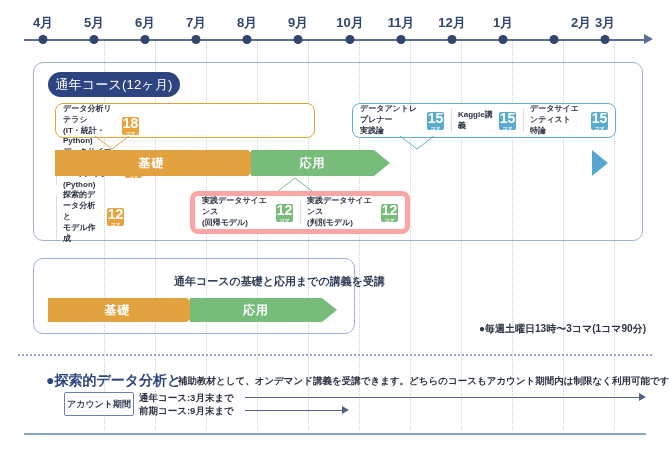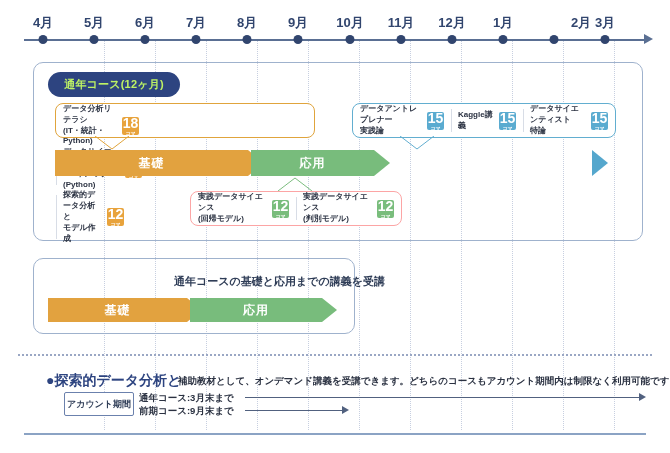--- a/index.html
+++ b/index.html
@@ -17,30 +17,30 @@
   .timeline-axis{position:absolute;left:24px;top:39px;width:620px;height:2px;background:#5a6f93;}
   .axis-arrow{position:absolute;top:34px;width:0;height:0;
     border-top:5px solid transparent;border-bottom:5px solid transparent;border-left:9px solid #5a6f93;}
   .month{position:absolute;top:14px;transform:translateX(-50%);font-size:13px;font-weight:700;color:#31456e;white-space:nowrap;}
   .month-dot{position:absolute;top:35px;width:9px;height:9px;border-radius:50%;background:#31456e;transform:translateX(-50%);}
 
   
   .panel{position:absolute;border:1px solid #9fb2cd;border-radius:10px;background:transparent;}
 
   
-  .pill{position:absolute;background:#2d4480;color:#bef264;border-radius:13px;
-    font-size:11px;font-weight:700;letter-spacing:.2px;
+  .pill{position:absolute;background:#2d4480;color:#ffffff;border-radius:13px;
+    font-size:13px;font-weight:400;letter-spacing:.2px;
     display:flex;align-items:center;justify-content:center;white-space:nowrap;}
 
   .panel-note{position:absolute;font-size:11px;font-weight:700;color:#2f3d57;white-space:nowrap;}
 
   
   .cardgroup{position:absolute;border-radius:8px;background:#ffffff;display:flex;align-items:stretch;}
   .cardgroup.orange{border:1px solid #e0a43c;}
-  .cardgroup.green{border:1px solid #fca5a5;}
+  .cardgroup.green{border:5px solid #fca5a5;}
   .cardgroup.blue{border:1px solid #62aed0;}
 
   .card{display:flex;align-items:center;justify-content:space-between;padding:0 7px;box-sizing:border-box;gap:6px;}
   .card + .card{position:relative;}
   .card + .card::before{content:"";position:absolute;left:0;top:5px;bottom:5px;width:1px;background:#d8dde6;}
   .card-title{font-size:8px;line-height:1.35;font-weight:700;color:#2b3242;white-space:pre-line;}
   .badge{flex:0 0 auto;width:17px;height:18px;border-radius:2px;color:#ffffff;
     display:flex;flex-direction:column;align-items:center;justify-content:center;line-height:1;}
   .badge .num{font-size:14px;font-weight:700;}
   .badge .koma{font-size:5px;font-weight:700;margin-top:1px;}
@@ -232,20 +232,21 @@
 
 
   <div class="panel-note" style="left:174px;top:274px;">通年コースの基礎と応用までの講義を受講</div>
 
   <div class="chev orange" style="left:48px;top:298px;width:139px;height:24px;">基礎</div>
   <div class="chev-arrow" style="left:187px;top:298px;border-top:12px solid transparent;border-bottom:12px solid transparent;border-left:15px solid #e2a23f;"></div>
 
   <div class="chev green" style="left:190px;top:298px;width:132px;height:24px;">応用</div>
   <div class="chev-arrow" style="left:322px;top:298px;border-top:12px solid transparent;border-bottom:12px solid transparent;border-left:15px solid #78bc7c;"></div>
 
+  <div class="saturday-note" style="left:479px;top:322px;">●毎週土曜日13時〜3コマ(1コマ90分)</div>
 
   <div class="dotted-divider" style="left:18px;top:354px;width:634px;"></div>
 
   <div class="od-bullet" style="left:46px;top:372px;">●探索的データ分析と</div>
   <div class="od-desc" style="left:178px;top:375px;">補助教材として、オンデマンド講義を受講できます。どちらのコースもアカウント期間内は制限なく利用可能です。</div>
 
   <div class="acct-box" style="left:64px;top:392px;width:68px;height:22px;">アカウント期間</div>
 
   <div class="od-line-label" style="left:139px;top:392px;">通年コース:3月末まで</div>
   <div class="od-rule" style="left:245px;top:397px;width:394px;"></div>

